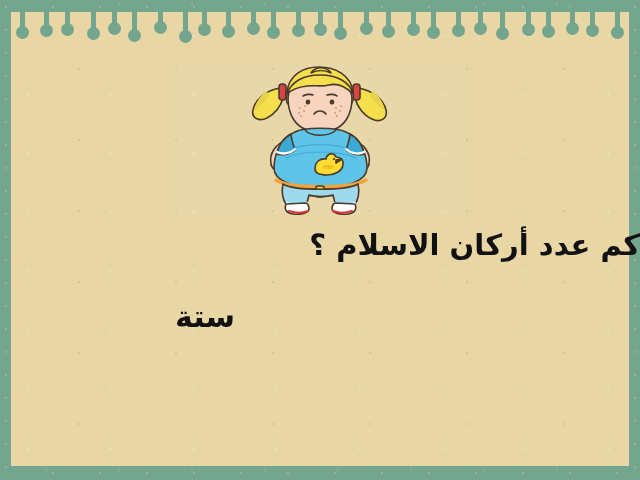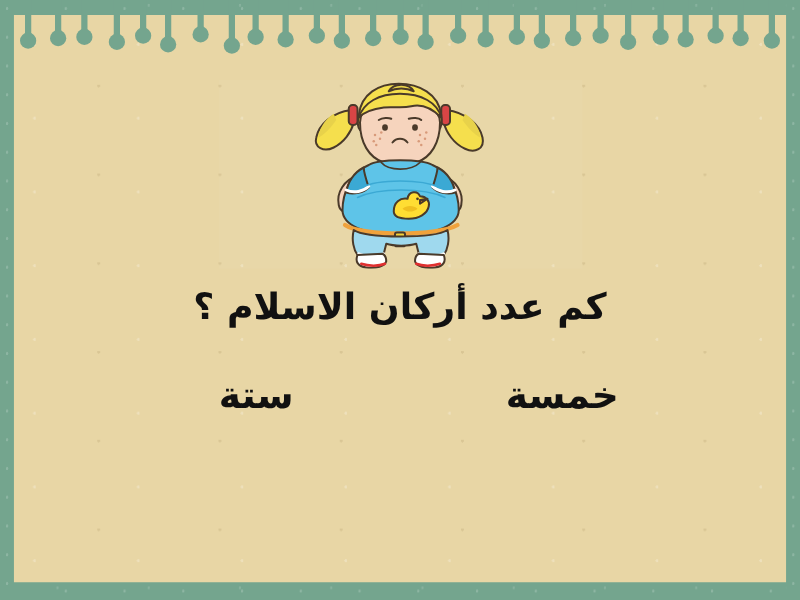--- a/index.html
+++ b/index.html
@@ -125,21 +125,20 @@
     unicode-bidi: isolate;
     color: #111111;
     font-weight: bold;
     white-space: nowrap;
   }
   #question {
     position: absolute;
     left: 0;
     right: 0;
     top: 228px;
-    text-align: center;
     font-size: 29px;
     line-height: 34px;
     letter-spacing: 0px;
   }
   #answers {
     position: absolute;
     left: 11px;
     top: 300px;
     width: 618px;
     height: 40px;
@@ -372,17 +371,16 @@
             <path d="M111 147 C105 149 97 149 92 147" fill="none" stroke="#e03030" stroke-width="2"></path>
           </g>
         </g>
       </svg>
     </div>
   </div>
 
   <div id="question" class="ar">كم عدد أركان الاسلام ؟</div>
 
   <div id="answers">
-    <div id="answer-right" class="answer ar">خمسة</div>
     <div id="answer-left" class="answer ar">ستة</div>
   </div>
 
 </div>
 
 </body></html>

